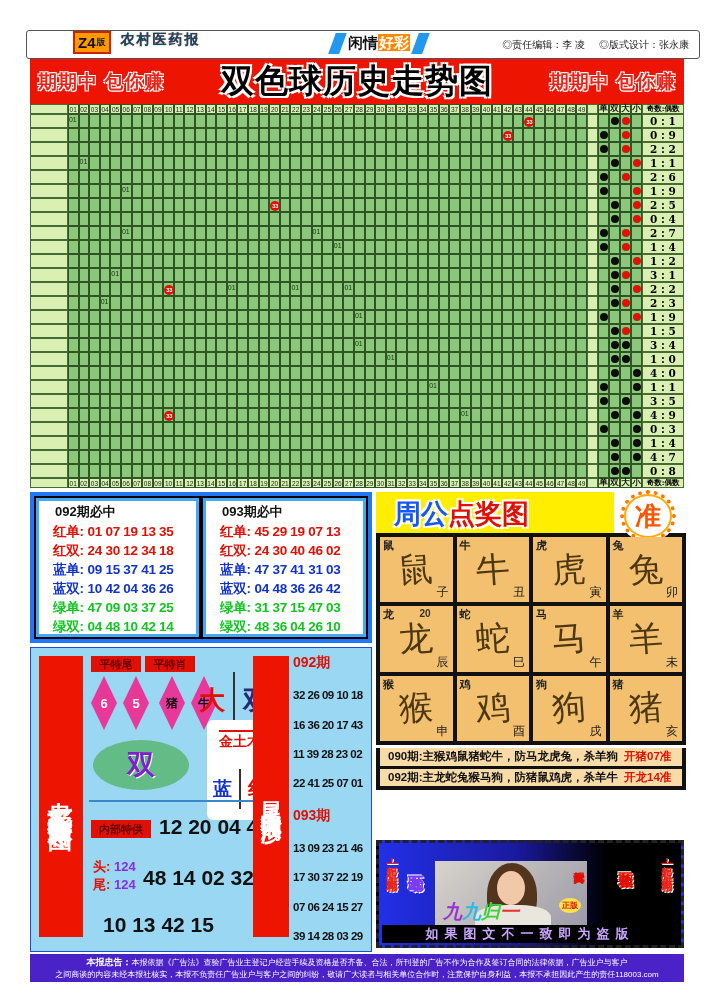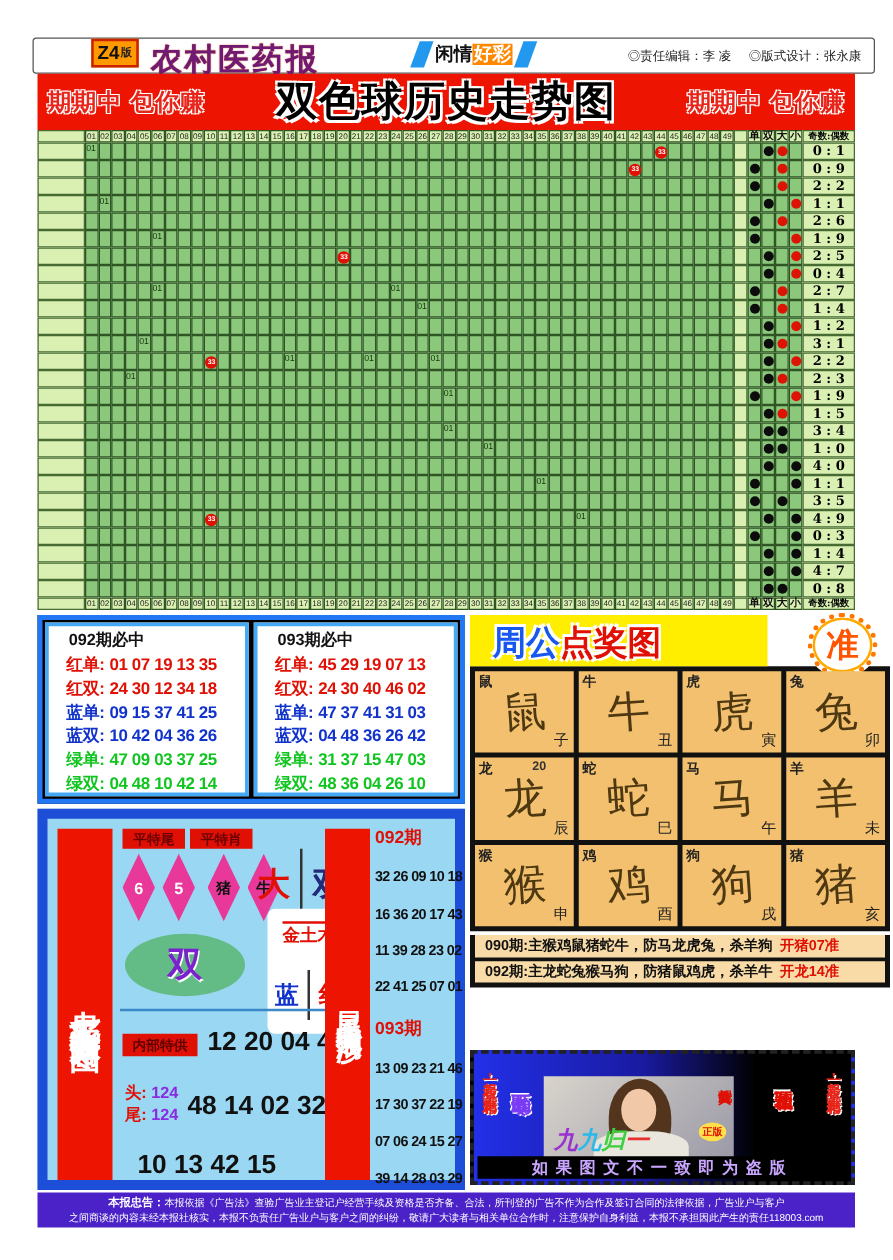--- a/index.html
+++ b/index.html
@@ -5,22 +5,22 @@
   html,body{margin:0;padding:0;background:#fff;}
   #page{position:relative;width:714px;height:1008px;background:#ffffff;overflow:hidden;
         font-family:"Liberation Sans",sans-serif;}
   
   #masthead{position:absolute;left:26px;top:30px;width:652px;height:27px;border:1px solid #555;
             border-radius:3px;display:flex;align-items:flex-start;background:#fff;padding-left:20px;}
   .z4box{margin-left:26px;background:#ff9900;border:2px solid #cc2200;padding:0 3px;height:19px;
          display:flex;align-items:center;font-weight:bold;}
   .z4box .z4{font-size:15px;color:#111;}
   .z4box .ban{font-size:9px;color:#222;margin-left:1px;}
-  .papername{margin-left:10px;font-family:"DejaVu Serif",serif;font-weight:bold;font-size:25px;
-             color:#701a75;text-shadow:0 0 1px #b33000;letter-spacing:2px;}
+  .papername{margin-left:10px;font-family:"DejaVu Serif",serif;font-weight:bold;font-size:14px;
+             color:#0c4a6e;text-shadow:0 0 1px #b33000;letter-spacing:2px;}
   .midbanner{position:absolute;left:305px;top:2px;padding:1px 16px;font-weight:bold;font-size:15px;}
   .midbanner::before,.midbanner::after{content:"";position:absolute;top:0;bottom:0;width:11px;
       background:#2299ee;transform:skewX(-20deg);}
   .midbanner::before{left:0;}
   .midbanner::after{right:0;}
   .midbanner .p1{color:#111;background:#fff;}
   .midbanner .p2{color:#fff;background:#ff8800;padding:0 1px;}
   .credits{position:absolute;right:10px;top:7px;font-size:10px;color:#222;display:flex;gap:14px;}
   
   #titleband{position:absolute;left:30px;top:59px;width:654px;height:45px;background:#ee1402;
@@ -57,21 +57,21 @@
   #midleft{position:absolute;left:30px;top:492px;width:342px;height:151px;background:#000;
            border:4px solid #2277f5;box-sizing:border-box;display:flex;gap:4px;padding:2px;}
   .pickpanel{flex:1;background:#fff;border:3px solid #45a8f5;box-sizing:border-box;padding:2px 14px;}
   .pickpanel .ptitle{font-size:13px;font-weight:bold;color:#111;margin:0 0 1px 2px;}
   .prow{display:flex;font-size:13.5px;font-weight:bold;letter-spacing:-0.3px;line-height:19px;white-space:nowrap;}
   .prow .plabel{margin-right:4px;}
   .prow.red{color:#e01005;}
   .prow.blue{color:#1133cc;}
   .prow.green{color:#11c520;}
   
-  #zhou{position:absolute;left:376px;top:492px;width:336px;}
+  #zhou{position:absolute;left:376px;top:492px;width:310px;}
   #zhouhead{height:41px;position:relative;}
   #zhouhead .ybar{position:absolute;left:0;top:0;width:238px;height:41px;background:#ffee00;}
   #zhouhead .ztitle{position:absolute;left:18px;top:4px;font-size:27px;font-weight:bold;white-space:nowrap;
       font-family:"DejaVu Serif",serif;
       text-shadow:-2px -2px 0 #fff,2px -2px 0 #fff,-2px 2px 0 #fff,2px 2px 0 #fff;}
   .ztitle .tb{color:#1758ef;}
   .ztitle .tr{color:#e01005;}
   .zbadge{position:absolute;right:10px;top:-2px;width:48px;height:44px;background:#fff;border-radius:50%;
           border:4px dotted #ff7700;box-shadow:0 0 0 2px #ffaa00 inset;display:flex;align-items:center;justify-content:center;
           font-size:26px;font-weight:bold;color:#ff5500;font-family:"DejaVu Serif",serif;}
@@ -82,21 +82,21 @@
   .zcell .nm{position:absolute;left:3px;top:1px;font-size:11px;font-weight:bold;color:#222;
              font-family:"DejaVu Serif",serif;}
   .zcell .br{position:absolute;right:4px;bottom:1px;font-size:12px;color:#222;font-family:"DejaVu Serif",serif;}
   .zcell .note{position:absolute;right:22px;top:2px;font-size:10px;font-weight:bold;color:#333;}
   #preds{background:#111;padding:0 4px 4px 4px;}
   .predline{background:#f8dba6;height:17.5px;margin-top:3px;display:flex;align-items:center;
             font-size:11.5px;font-weight:bold;color:#111;white-space:nowrap;padding-left:8px;}
   .predline .res{color:#e01005;margin-left:6px;}
   
   #qixing{position:absolute;left:30px;top:647px;width:342px;height:305px;background:#9ad7f2;
-          border:8px solid #1d4ed8;box-sizing:border-box;}
+          border:1px solid #1d4ed8;box-sizing:border-box;}
   .vbanner{position:absolute;background:#ee1402;color:#fff;font-weight:bold;
            writing-mode:vertical-rl;text-orientation:upright;display:flex;align-items:center;justify-content:center;}
   #qx-banner{left:8px;top:8px;width:44px;height:281px;font-size:25px;letter-spacing:4px;}
   .redtag{position:absolute;background:#e01005;color:#6b0000;font-weight:bold;font-size:11px;
           display:flex;align-items:center;justify-content:center;}
   #tag1{left:60px;top:8px;width:50px;height:16px;}
   #tag2{left:114px;top:8px;width:50px;height:16px;}
   .diamond{position:absolute;width:26px;height:54px;background:#e8399a;
            clip-path:polygon(50% 0,100% 50%,50% 100%,0 50%);display:flex;align-items:center;justify-content:center;
            font-weight:bold;font-size:13px;}

